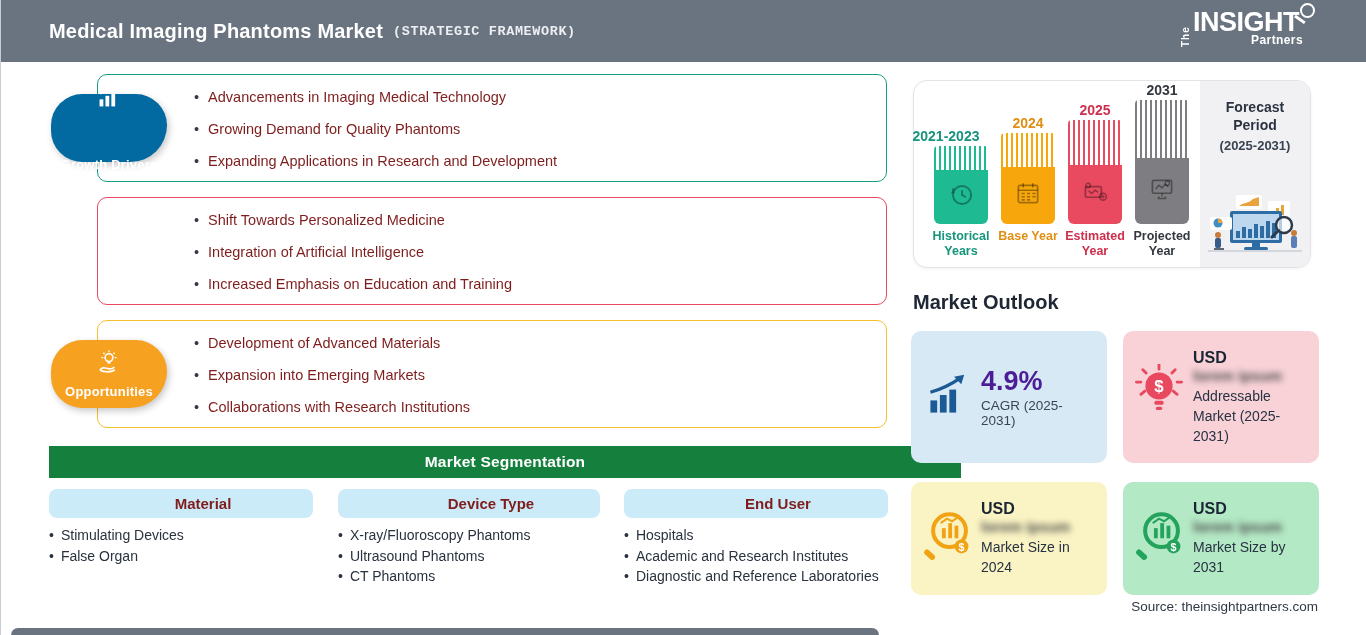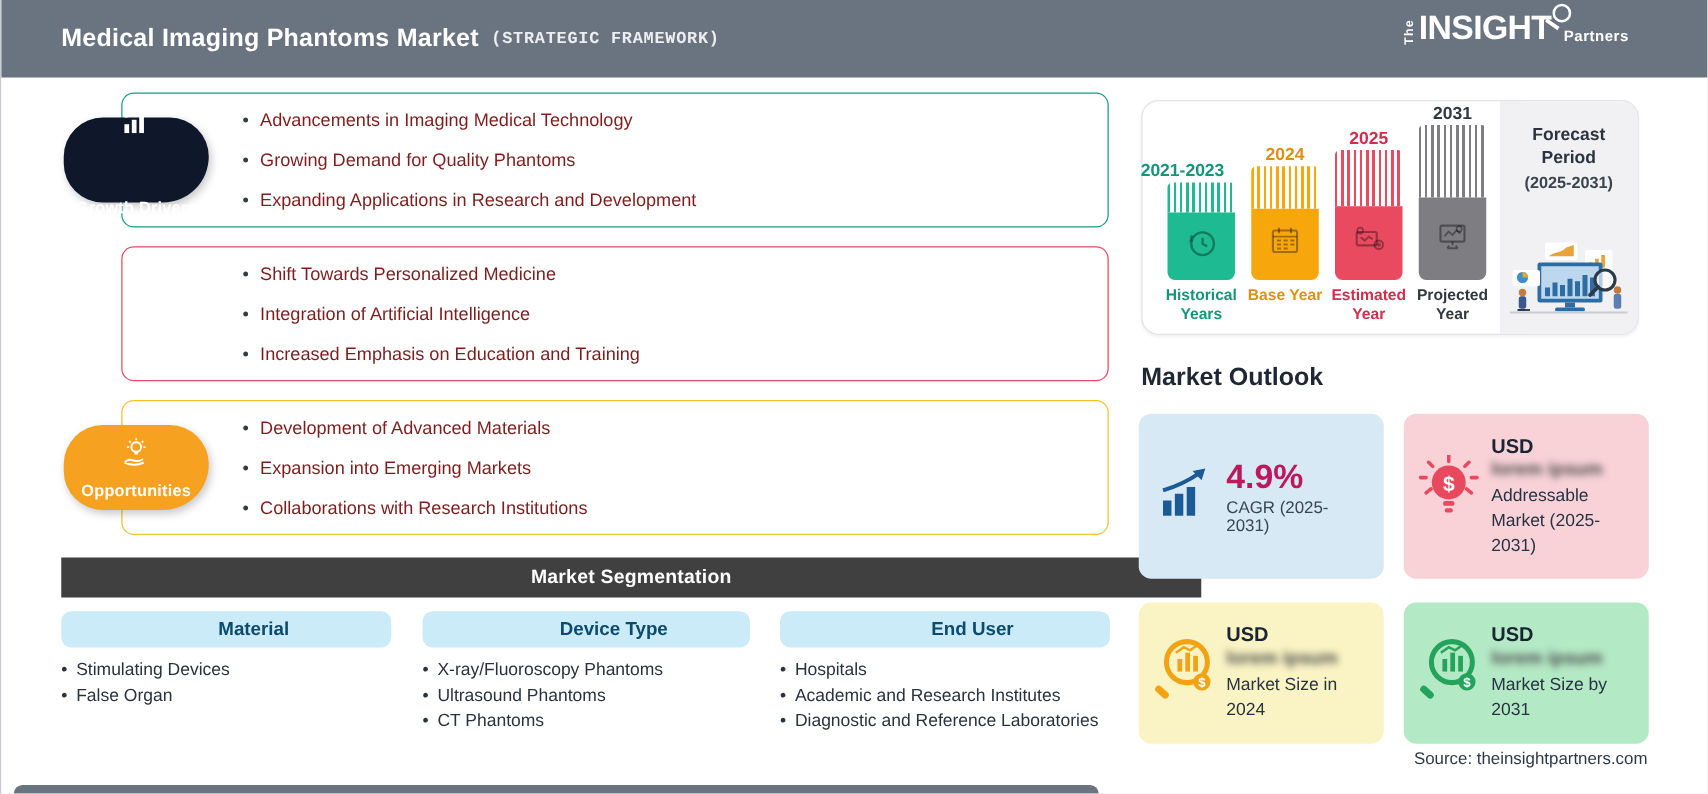--- a/index.html
+++ b/index.html
@@ -10,49 +10,49 @@
     border-left:1px solid #c9ccd1;
   }
   
   .header { position:absolute; left:0; top:0; width:1366px; height:62px;
     background:#6a7480; display:flex; align-items:center; }
   .header-title { color:#ffffff; font-size:20px; font-weight:bold; margin-left:48px; letter-spacing:.2px; }
   .header-subtitle { color:#eceef1; font-size:13.5px; font-weight:600; margin-left:10px; letter-spacing:.6px;font-family:Liberation Mono, monospace; }
   .logo { position:absolute; right:58px; top:9px; color:#fff; display:flex; }
   .logo-the { writing-mode:vertical-rl; transform:rotate(180deg); font-size:10px; font-weight:bold;
     letter-spacing:1px; margin-right:2px; margin-top:6px; }
-  .logo-col { display:flex; flex-direction:row; align-items:flex-end; }
+  .logo-col { display:flex; flex-direction:column; align-items:flex-end; }
   .logo-main { font-size:27px; font-weight:800; letter-spacing:-.5px; line-height:27px; position:relative; padding-right:10px; }
   .logo-lens { position:absolute; right:-6px; top:-6px; width:15px; height:15px;
     border:2.5px solid #fff; border-radius:50%; }
   .logo-lens::after { content:""; position:absolute; left:-8px; top:13px; width:12px; height:2.5px;
     background:#fff; transform:rotate(35deg); }
   .logo-partners { font-size:12px; font-weight:bold; margin-top:-3px; letter-spacing:.4px; padding-right:6px; }
   
   .fw-box { position:absolute; left:96px; width:790px; height:108px; border-radius:10px; background:#fff; }
   .fw-box.b-drivers { top:74px;  border:1.6px solid #14a085; }
   .fw-box.b-trends  { top:197px; border:1.6px solid #e94a60; }
   .fw-box.b-opps    { top:320px; border:1.6px solid #f2c12e; }
   .fw-list { position:absolute; left:96px; top:6px; right:14px; height:96px;
     display:flex; flex-direction:column; justify-content:space-around; list-style:none; }
   .fw-list li { font-size:14.5px; color:#7f1d1d; }
   .fw-list li::before { content:"•"; margin-right:9px; color:#333b47; }
   .fw-badge { position:absolute; left:50px; width:116px; height:68px; border-radius:34px 34px 40px 34px;
     color:#fff; display:flex; flex-direction:column; align-items:center; justify-content:center;
     gap:3px; box-shadow:2px 3px 7px rgba(0,0,0,.22); z-index:2; }
-  .fw-badge.g-drivers { top:94px;  background:#0f172a;gap:43px; }
+  .fw-badge.g-drivers { top:94px;  background:#0369a1;gap:43px; }
   .fw-badge.g-trends  { top:217px; background:#e94a60; }
   .fw-badge.g-opps    { top:340px; background:#f6a11f; }
   .fw-badge-label { font-size:13px; font-weight:bold; letter-spacing:.2px; }
   
-  .seg-bar { position:absolute; left:48px; top:446px; width:912px; height:32px; background:#404040;
+  .seg-bar { position:absolute; left:48px; top:446px; width:912px; height:32px; background:#15803d;
     border-radius:0; display:flex; align-items:center; justify-content:center; }
   .seg-bar-title { color:#fff; font-size:15.5px; font-weight:bold; letter-spacing:.2px; }
   .seg-head { position:absolute; top:489px; height:29px; background:#cbebf8; border-radius:8px;
-    display:flex; align-items:center; justify-content:center; font-size:15px; font-weight:bold; color:#0c4a6e;padding-left:44px; }
+    display:flex; align-items:center; justify-content:center; font-size:15px; font-weight:bold; color:#7f1d1d;padding-left:44px; }
   .seg-head.c1 { left:48px;  width:264px; }
   .seg-head.c2 { left:337px; width:262px; }
   .seg-head.c3 { left:623px; width:264px; }
   .seg-list { position:absolute; top:525px; list-style:none; }
   .seg-list.c1 { left:48px;  width:270px; }
   .seg-list.c2 { left:337px; width:270px; }
   .seg-list.c3 { left:623px; width:280px; }
   .seg-list li { font-size:14px; color:#29323e; line-height:20.5px; }
   .seg-list li::before { content:"•"; margin-right:7px; }
   
@@ -78,21 +78,21 @@
   .cap-orange { background:repeating-linear-gradient(90deg,#f7a70b 0 2px,transparent 2px 5px); }
   .cap-red    { background:repeating-linear-gradient(90deg,#e94a60 0 2px,transparent 2px 5px); }
   .cap-gray   { background:repeating-linear-gradient(90deg,#7e7e82 0 2px,transparent 2px 5px); }
   
   .outlook-title { position:absolute; left:912px; top:291px; font-size:20px; font-weight:bold; color:#1e2733; }
   .card { position:absolute; border-radius:10px; display:flex; align-items:center; }
   .card.k1 { left:910px;  top:331px; width:196px; height:132px; background:#d8e9f6; padding:0 10px 0 14px; gap:10px; }
   .card.k2 { left:1122px; top:331px; width:196px; height:132px; background:#f8d2d7; padding:0 8px 0 10px; gap:8px; }
   .card.k3 { left:910px;  top:482px; width:196px; height:113px; background:#faf3c3; padding:0 8px 0 8px; gap:6px; }
   .card.k4 { left:1122px; top:482px; width:196px; height:113px; background:#b4e9c5; padding:0 8px 0 8px; gap:6px; }
-  .card-value { font-size:27px; font-weight:bold; color:#be185d; line-height:30px; }
+  .card-value { font-size:27px; font-weight:bold; color:#4c1d95; line-height:30px; }
   .card-sub { font-size:13.5px; color:#3a4553; margin-top:2px; }
   .card-cur { font-size:16px; font-weight:bold; color:#1a2433; }
   .card-blur { font-size:15px; font-weight:bold; color:#4c4c4c; filter:blur(3px); }
   .card-label { font-size:14px; color:#273243; line-height:20px; margin-top:2px; }
   .card-text { display:flex; flex-direction:column; }
   .source { position:absolute; right:48px; top:599px; font-size:13.5px; color:#2f3945; }
   
   .bottom-bar { position:absolute; left:10px; top:628px; width:868px; height:7px;
     background:#6a7480; border-radius:8px 8px 0 0; }
 </style>

